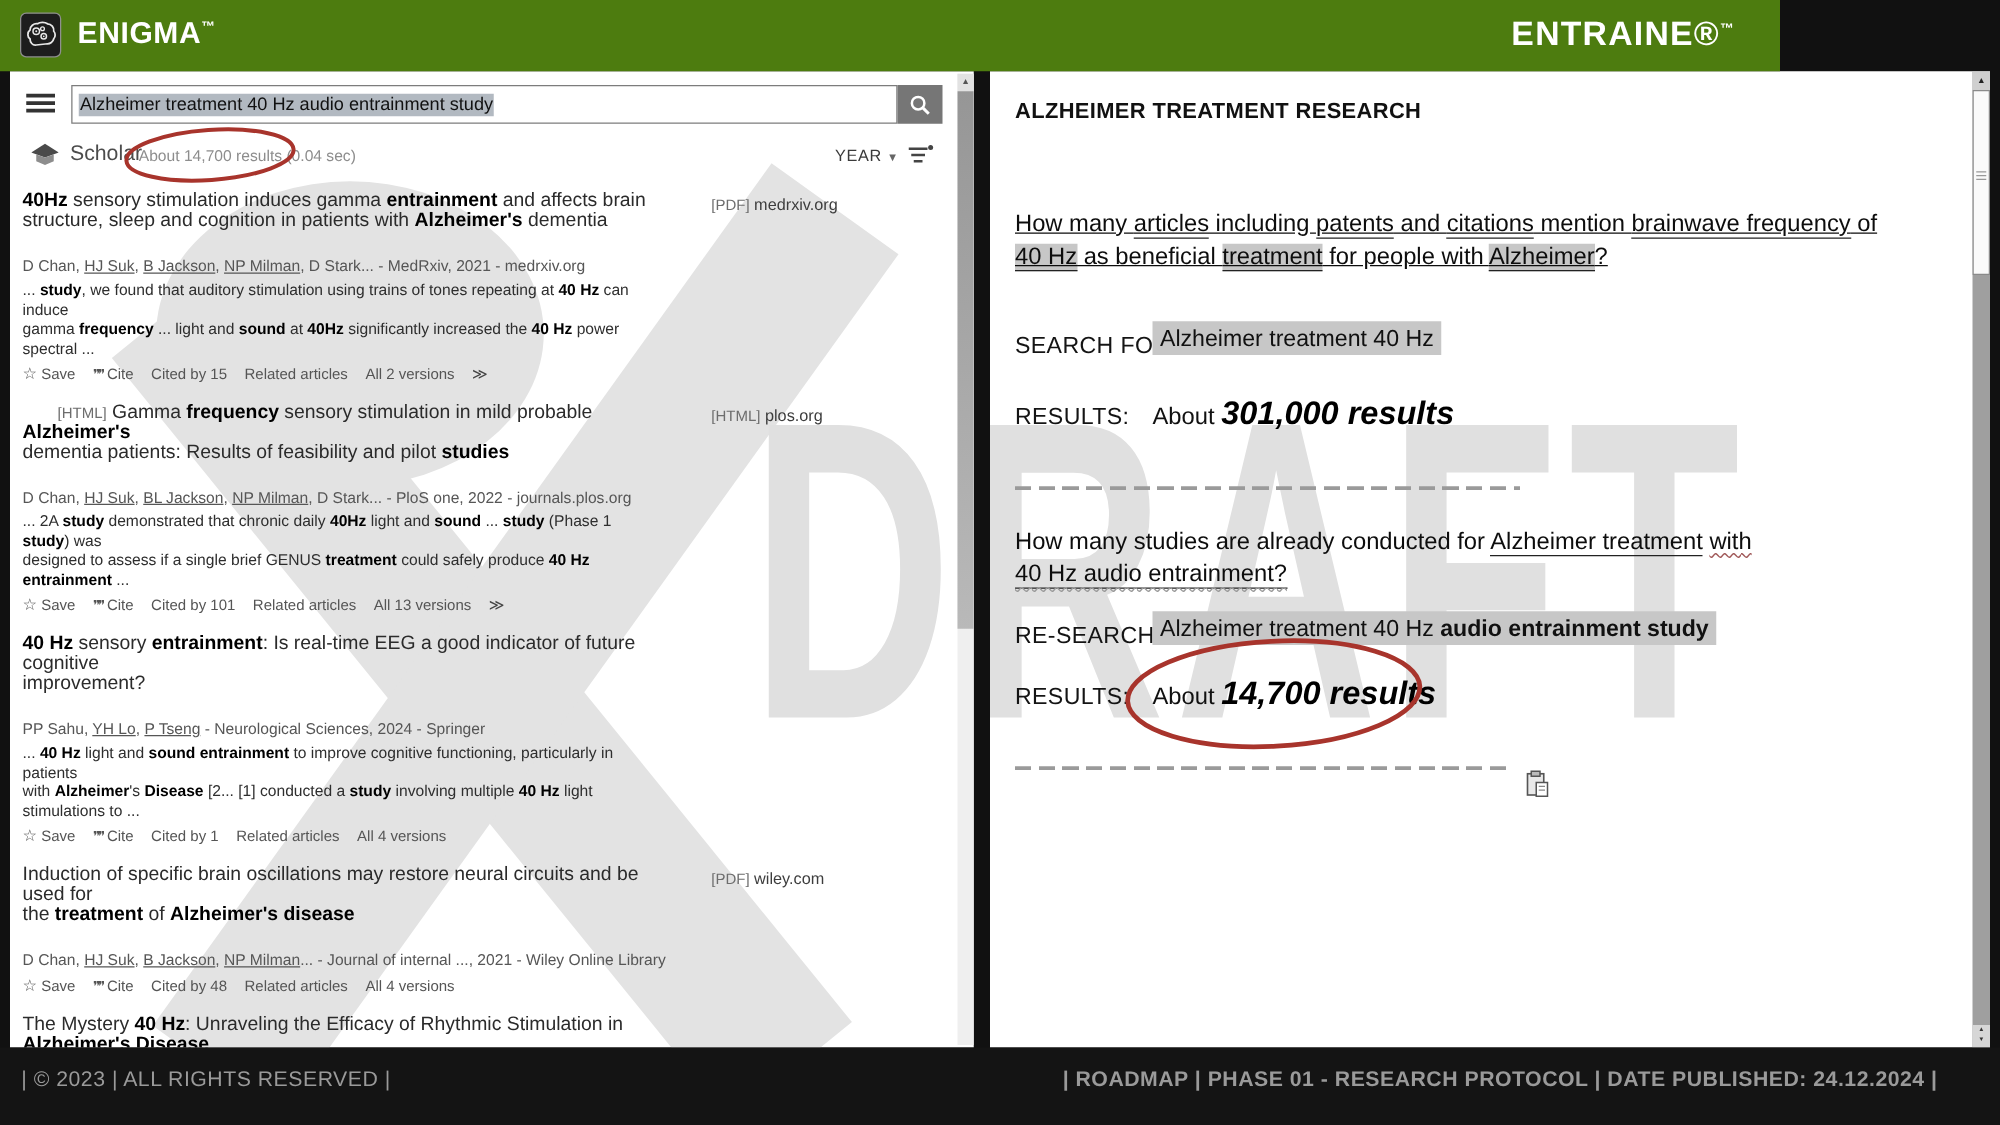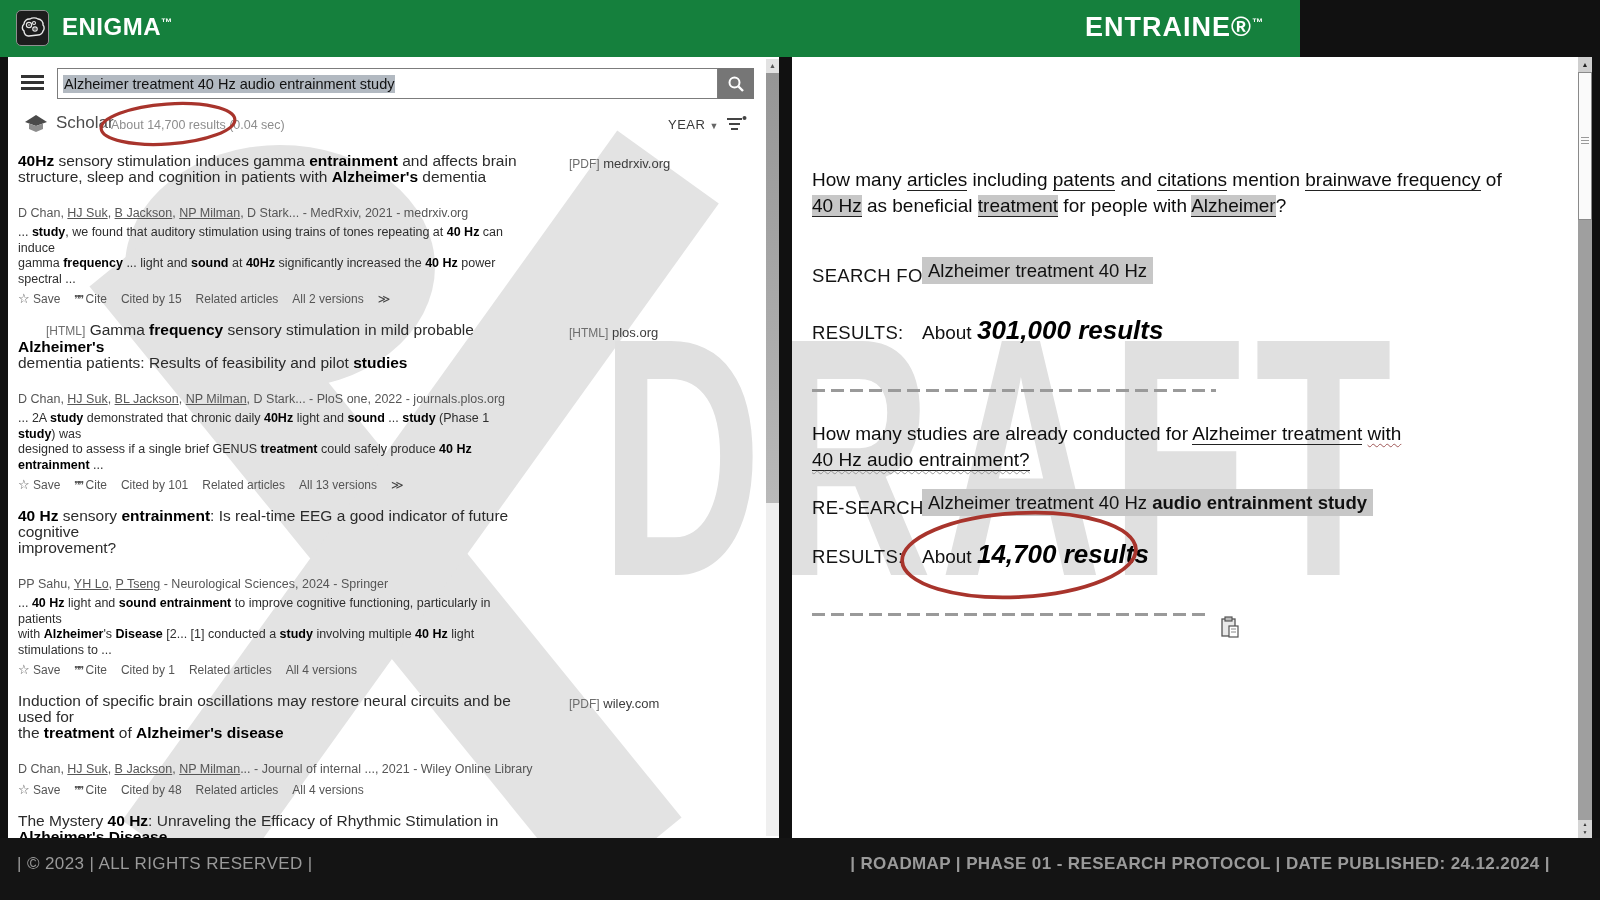--- a/index.html
+++ b/index.html
@@ -2,21 +2,21 @@
 <html><head>
 <meta charset="utf-8">
 <style>
   * { margin:0; padding:0; box-sizing:border-box; }
   html,body { width:1600px; height:900px; }
   body {
     position:relative; overflow:hidden;
     background:#111; font-family:"Liberation Sans", sans-serif;
   }
   
-  .topbar { position:absolute; left:0; top:0; width:1300px; height:57px; background:#15803d; z-index:10; }
+  .topbar { position:absolute; left:0; top:0; width:1424px; height:57px; background:#4d7c0f; z-index:10; }
   .logo-box { position:absolute; left:16px; top:10px; width:33px; height:36px; background:#1d1d1d;
               border:1px solid #8f8f8f; border-radius:5px; display:flex; align-items:center; justify-content:center; }
   .brand-left { position:absolute; left:62px; top:13px; color:#fff; font-size:24px; font-weight:700; letter-spacing:0.5px; }
   .brand-left sup, .brand-right sup { font-size:11px; vertical-align:super; }
   .brand-right { position:absolute; right:36px; top:12px; color:#fff; font-size:27px; font-weight:700; letter-spacing:1px; }
   
   .footer { position:absolute; left:0; bottom:0; width:1600px; height:62px; background:#141414; z-index:10; }
   .f-left  { position:absolute; left:17px;  top:16px; color:#9a9a9a; font-size:17px; font-weight:400; letter-spacing:0.4px; }
   .f-right { position:absolute; right:50px; top:16px; color:#9a9a9a; font-size:17px; font-weight:700; letter-spacing:0.4px; }
   
@@ -59,21 +59,21 @@
   .r-side { position:absolute; left:523px; top:1px; font-size:13px; color:#3d3d3d; line-height:19px; }
   
   .sb-left { position:absolute; left:758px; top:2px; width:13px; height:777px; background:#efefef; z-index:3; }
   .sb-left .arr { height:14px; background:#e2e2e2; color:#555; font-size:7px; text-align:center; line-height:14px; }
   .sb-left .thumb { position:absolute; left:0; top:14px; width:13px; height:430px;
                     background:linear-gradient(to bottom,#969696,#b9b9b9); }
   
   .doc-title { position:absolute; left:20px; top:21px; font-size:17.5px; font-weight:700; color:#111;
                letter-spacing:0.3px; z-index:2; }
   .q { position:absolute; left:20px; font-size:19px; line-height:26px; color:#0d0d0d; z-index:2; }
-  .q1 { top:110px; } .q2 { top:364px; }
+  .q1 { top:110px;text-decoration:underline; } .q2 { top:364px; }
   .u { text-decoration:none; border-bottom:1.7px solid #222; }
   .hl { background:#c7c7c7; }
   .wavy { text-decoration:underline wavy 1px #a05858; text-underline-offset:3px; }
   .wavy2 { text-decoration:underline wavy 1px #9a9a9a; text-underline-offset:4px; }
   .lbl { position:absolute; left:20px; font-size:18.5px; color:#141414; letter-spacing:0.3px; z-index:2; }
   .val { position:absolute; left:130px; z-index:2; }
   .val-hl { background:#c7c7c7; font-size:18.5px; color:#111; padding:3px 6px; }
   .res-big { font-size:19px; color:#111; }
   .res-big b { font-size:26px; font-weight:700; color:#000;font-style:italic; }
   .dashed { position:absolute; left:20px; height:3px; z-index:2;
@@ -233,20 +233,21 @@
 
   <div class="sb-left">
     <div class="arr">▲</div>
     <div class="thumb"></div>
   </div>
 </div>
 
 <div class="panel-right">
   <div class="draft">DRAFT</div>
 
+  <div class="doc-title">ALZHEIMER TREATMENT RESEARCH</div>
 
   <div class="q q1">How many <span class="u">articles</span> including <span class="u">patents</span> and <span class="u">citations</span> mention <span class="u">brainwave frequency</span> of<br><span class="hl u">40 Hz</span> as beneficial <span class="hl u">treatment</span> for people with <span class="hl u">Alzheimer</span>?</div>
 
   <div class="lbl" style="top:208px">SEARCH FOR:</div>
   <div class="val" style="top:203px"><span class="val-hl">Alzheimer treatment 40 Hz</span></div>
 
   <div class="lbl" style="top:265px">RESULTS:</div>
   <div class="val res-big" style="top:258px">About <b>301,000 results</b></div>
 
   <div class="dashed d1"></div>

